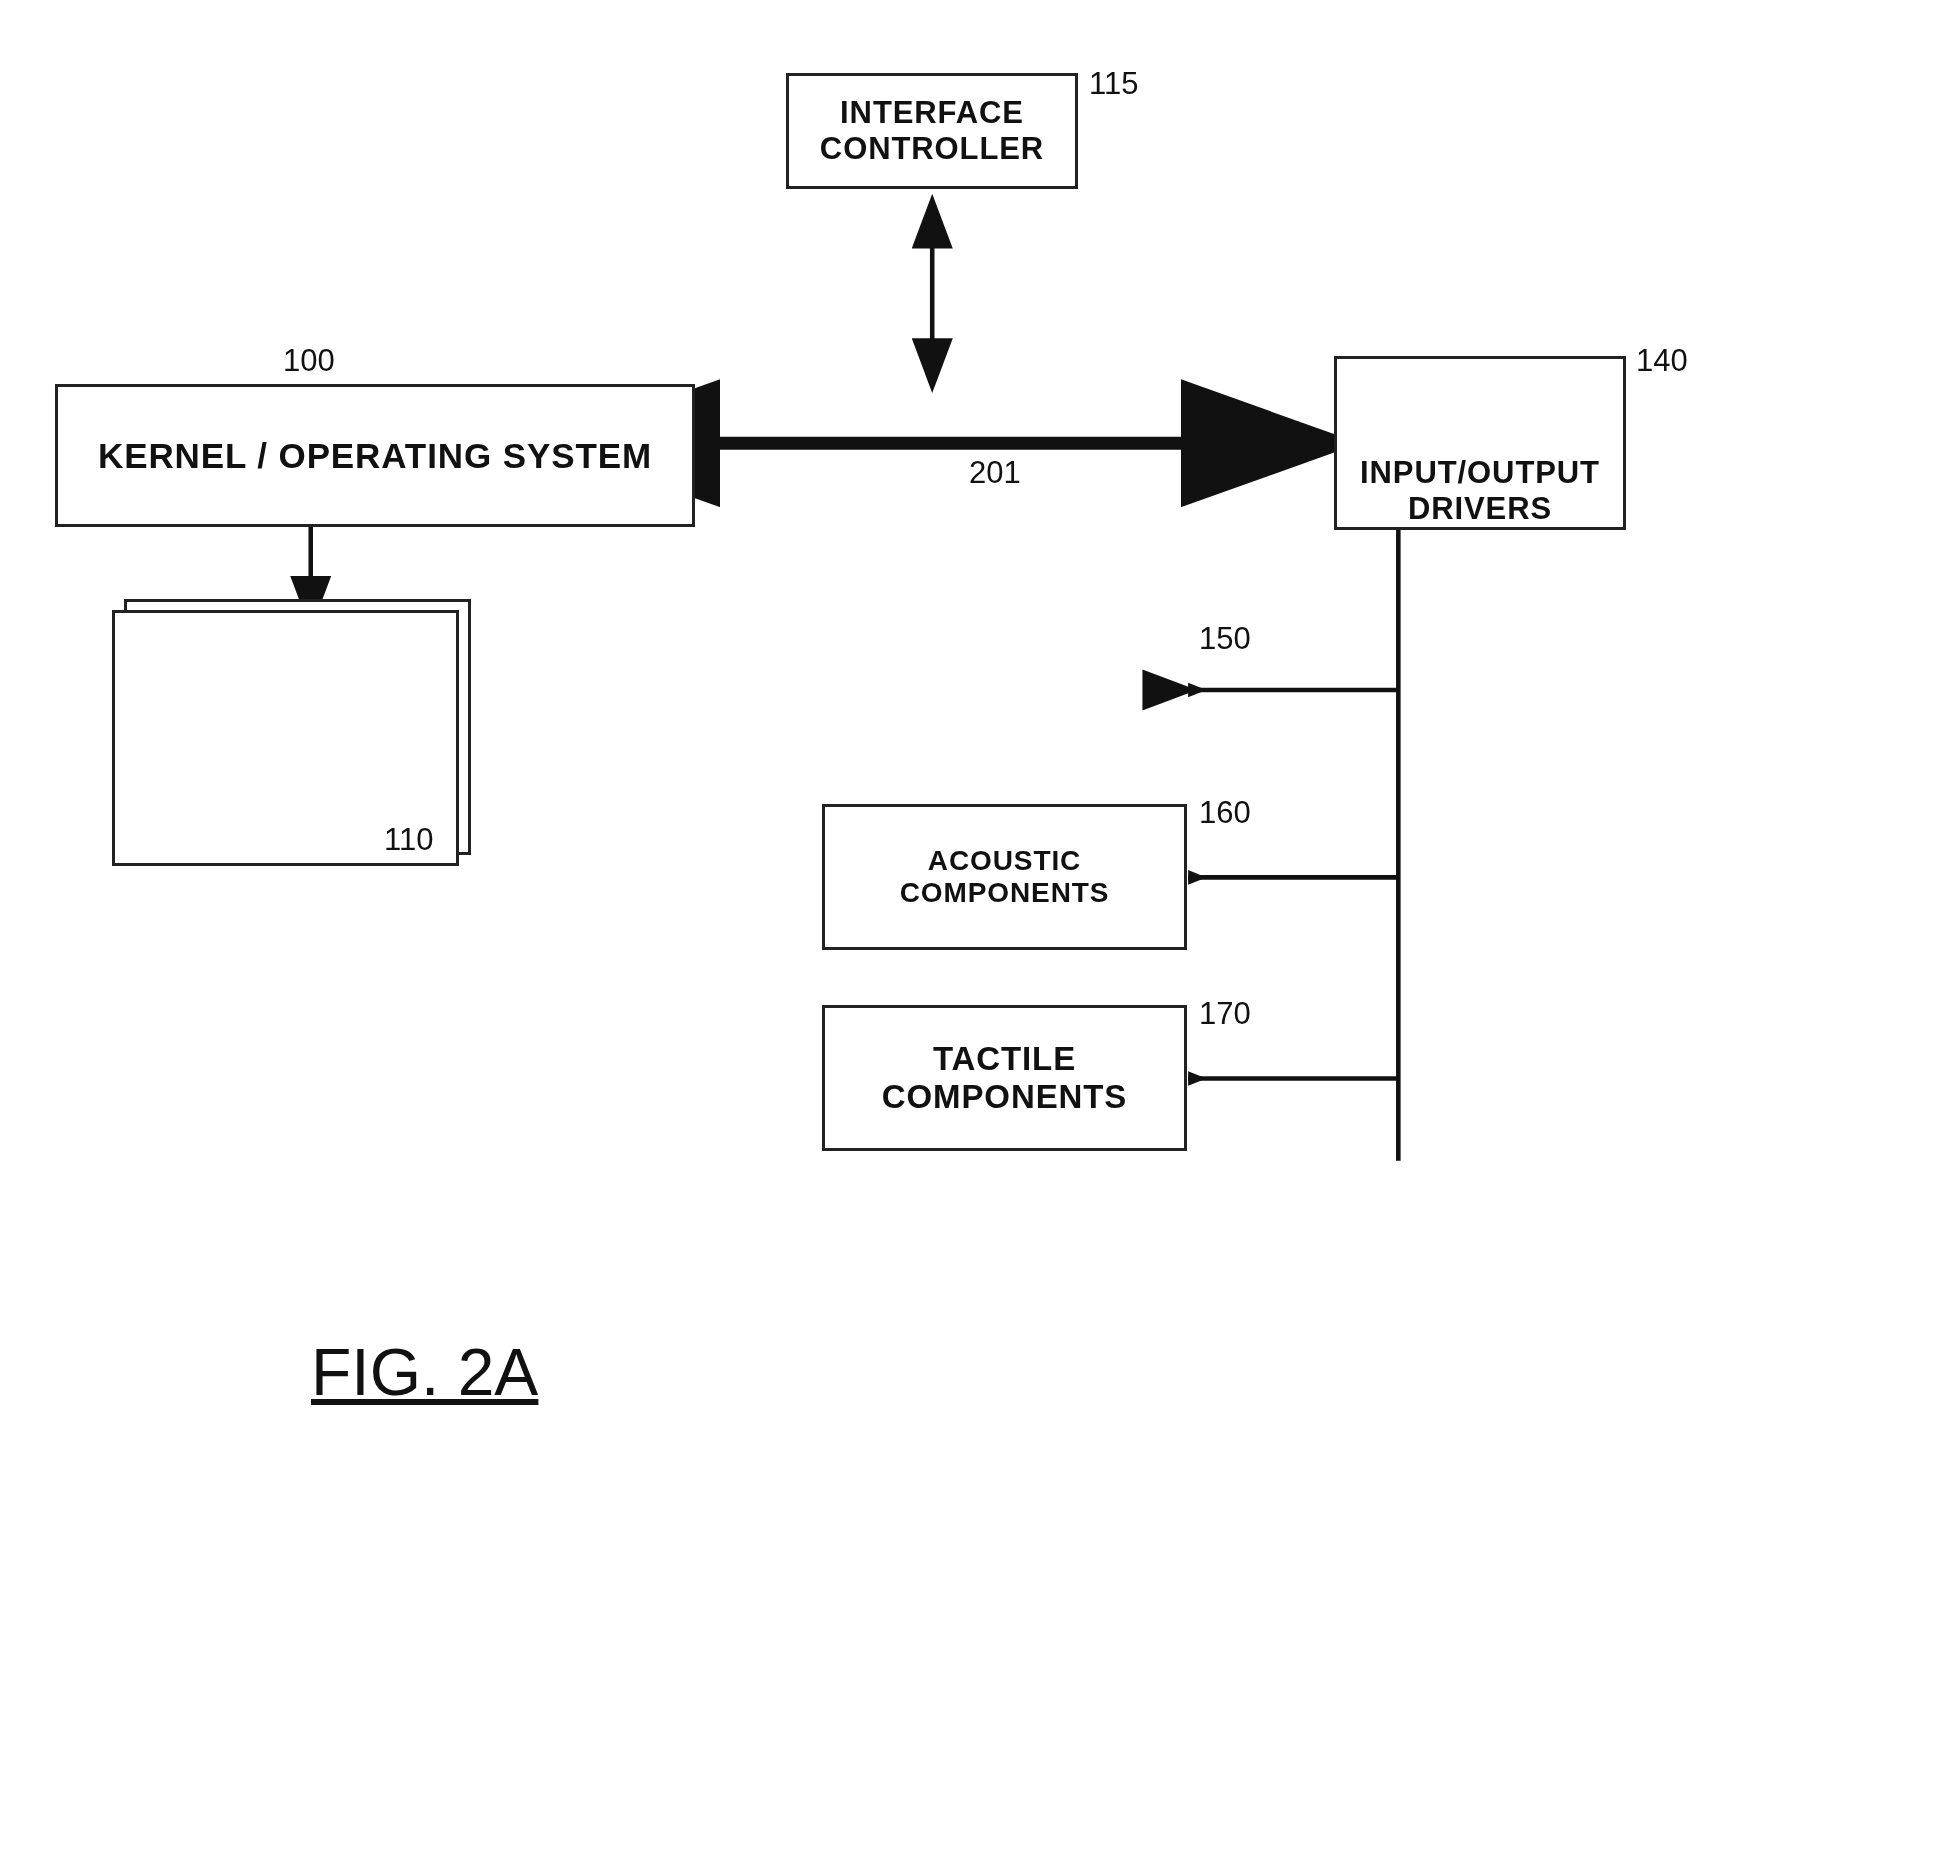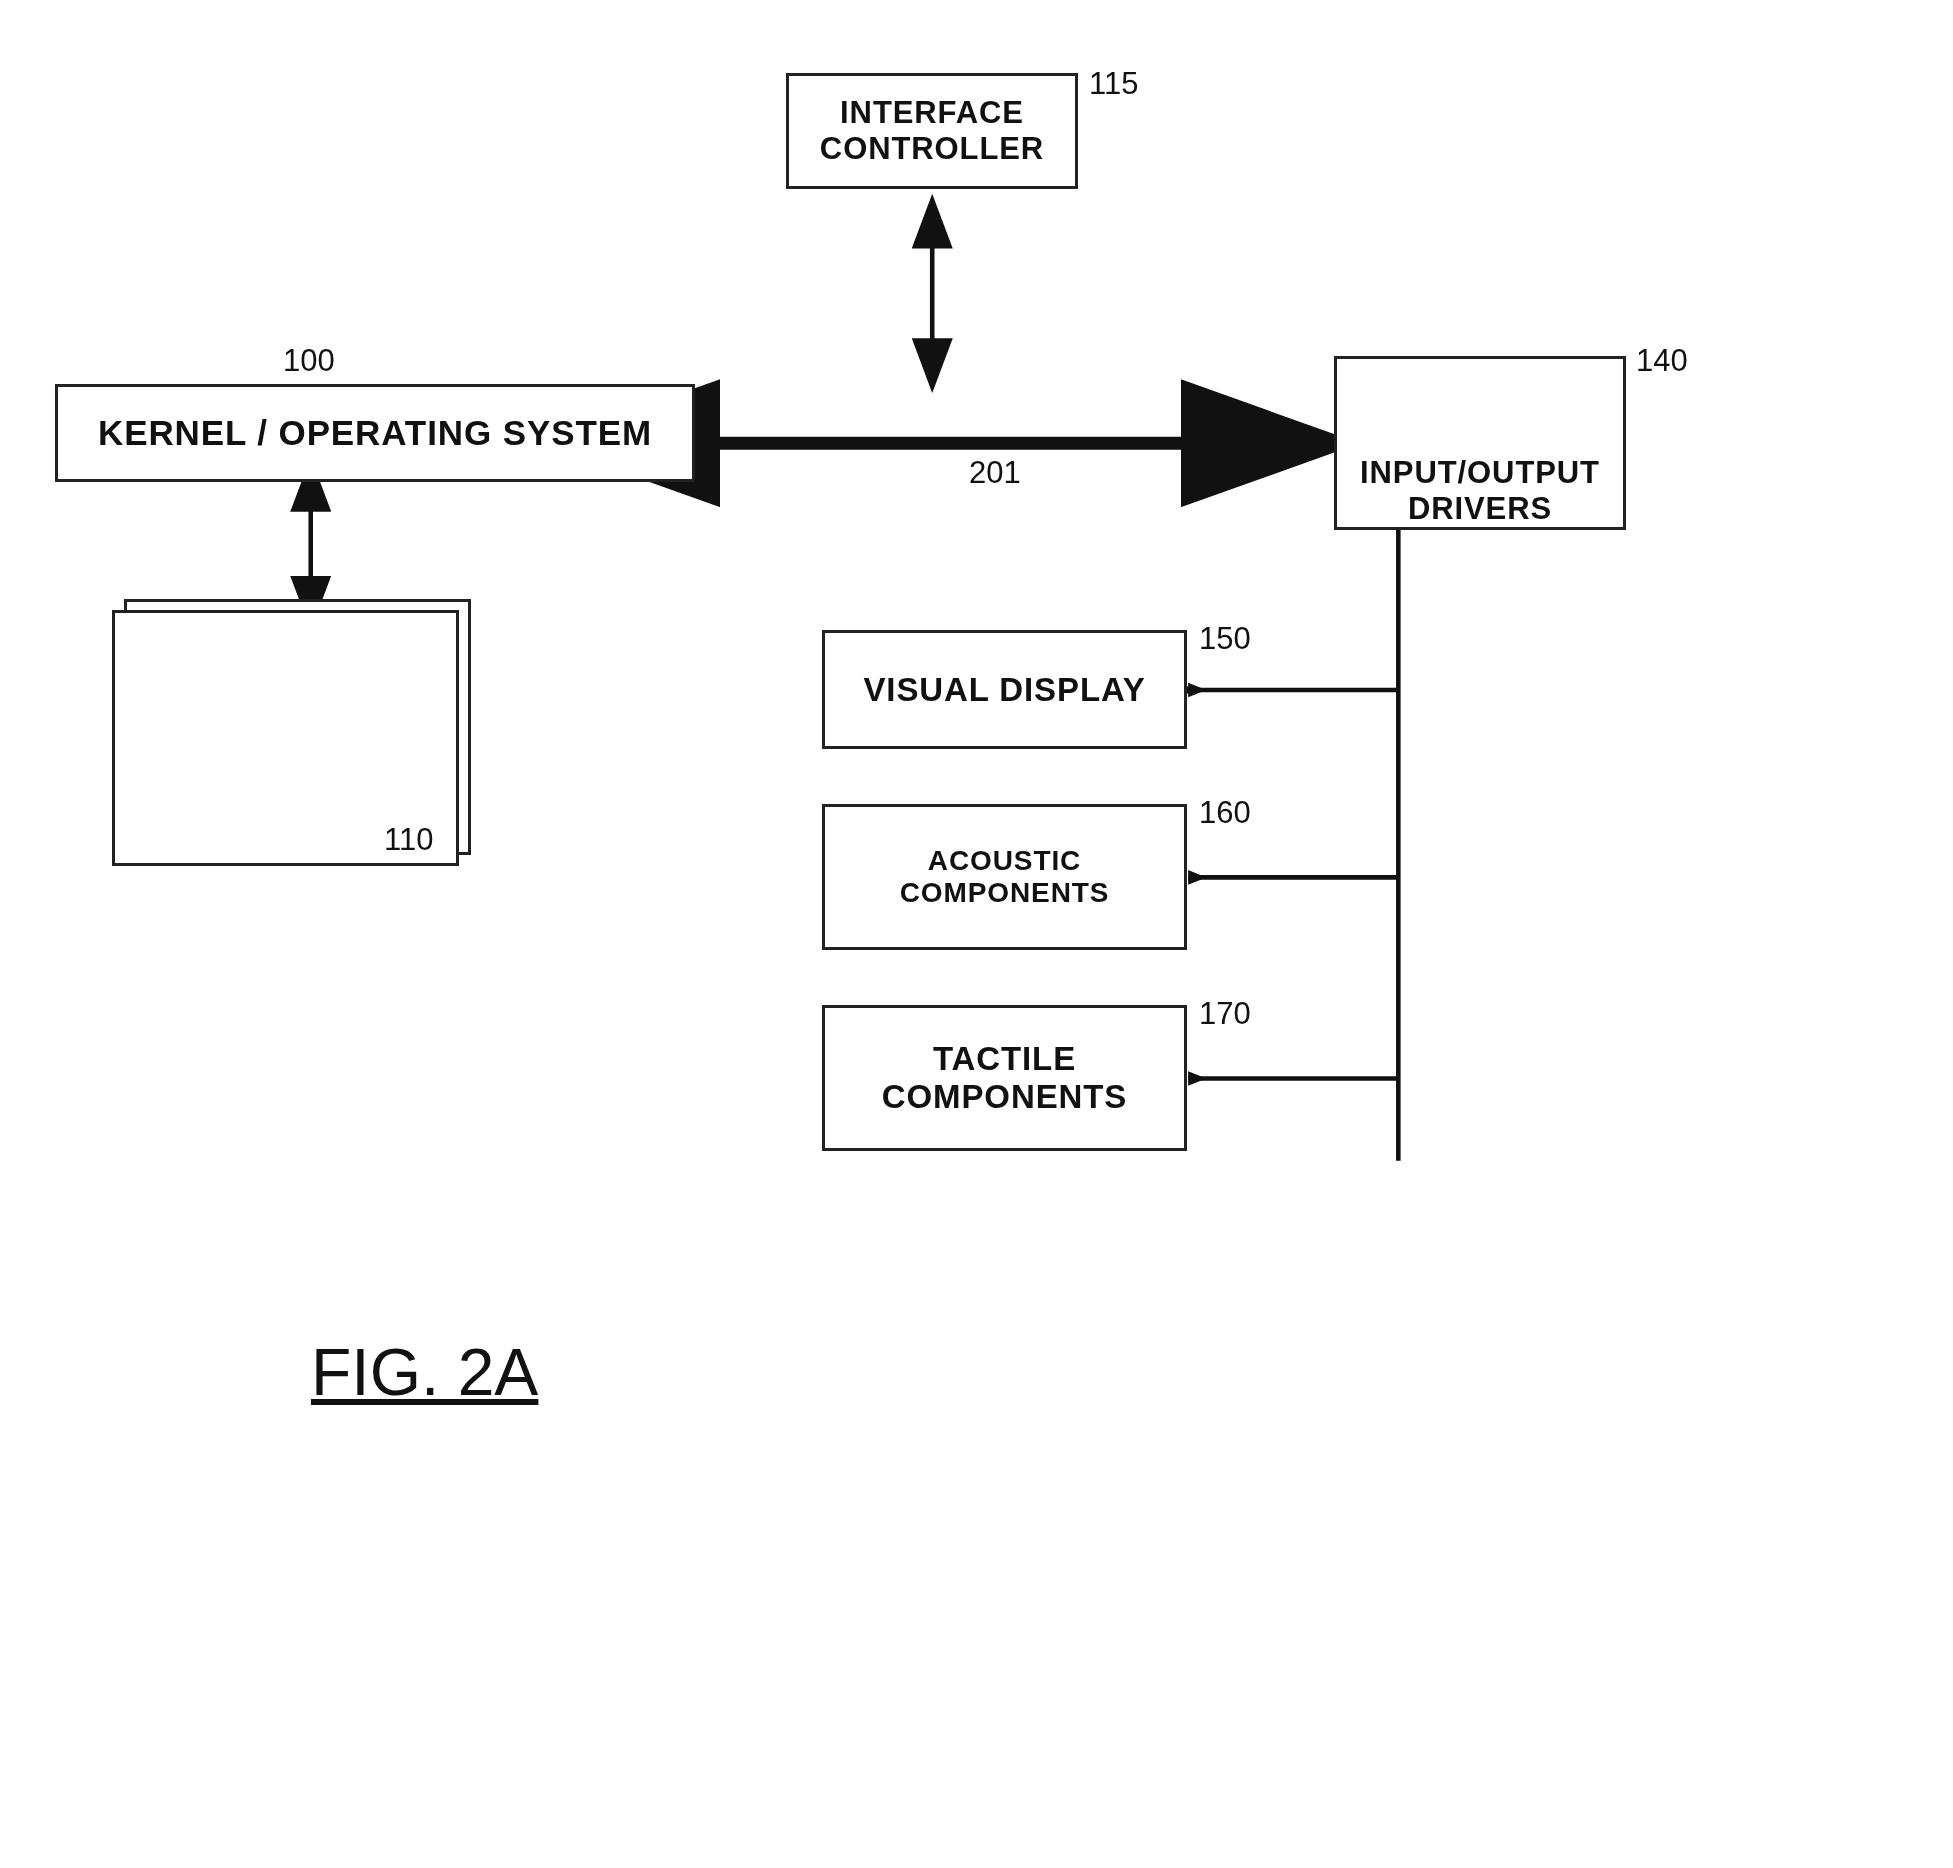--- a/index.html
+++ b/index.html
@@ -97,37 +97,34 @@
     <polygon points="1300,1172 1320,1180 1300,1188" fill="#111"></polygon>
 
   </svg>
 
   <div class="box" style="left:786px; top:73px; width:292px; height:116px; font-size:31px;">
     <span>INTERFACE
 CONTROLLER</span>
   </div>
   <div class="label-ref" style="left:1089px; top:66px;">115</div>
 
-  <div class="box" style="left:55px; top:384px; width:640px; height:98px; font-size:35px;">
+  <div class="box" style="left:55px; top:384px; width:640px; height:143px; font-size:35px;">
     <span>KERNEL / OPERATING SYSTEM</span>
   </div>
   <div class="label-ref" style="left:283px; top:343px;">100</div>
 
   <div class="box" style="left:1334px; top:356px; width:292px; height:174px; font-size:31px;align-items:flex-end;">
     <span>INPUT/OUTPUT<br>DRIVERS</span>
   </div>
   <div class="label-ref" style="left:1636px; top:343px;">140</div>
 
   <div style="position:absolute; left:124px; top:599px; width:347px; height:256px; border:3.7px solid #222; background:#fff;"></div>
   <div style="position:absolute; left:112px; top:610px; width:347px; height:256px; border:3.7px solid #222; background:#fff;"></div>
   <div class="label-ref" style="left:384px; top:822px;">110</div>
 
-  <div class="box" style="left:822px; top:630px; width:365px; height:119px; font-size:33px;">
-    <span>VISUAL DISPLAY</span>
-  </div>
   <div class="label-ref" style="left:1199px; top:621px;">150</div>
 
   <div class="box" style="left:822px; top:804px; width:365px; height:146px; font-size:28px;">
     <span>ACOUSTIC<br>COMPONENTS</span>
   </div>
   <div class="label-ref" style="left:1199px; top:795px;">160</div>
 
   <div class="box" style="left:822px; top:1005px; width:365px; height:146px; font-size:33px;">
     <span>TACTILE<br>COMPONENTS</span>
   </div>

